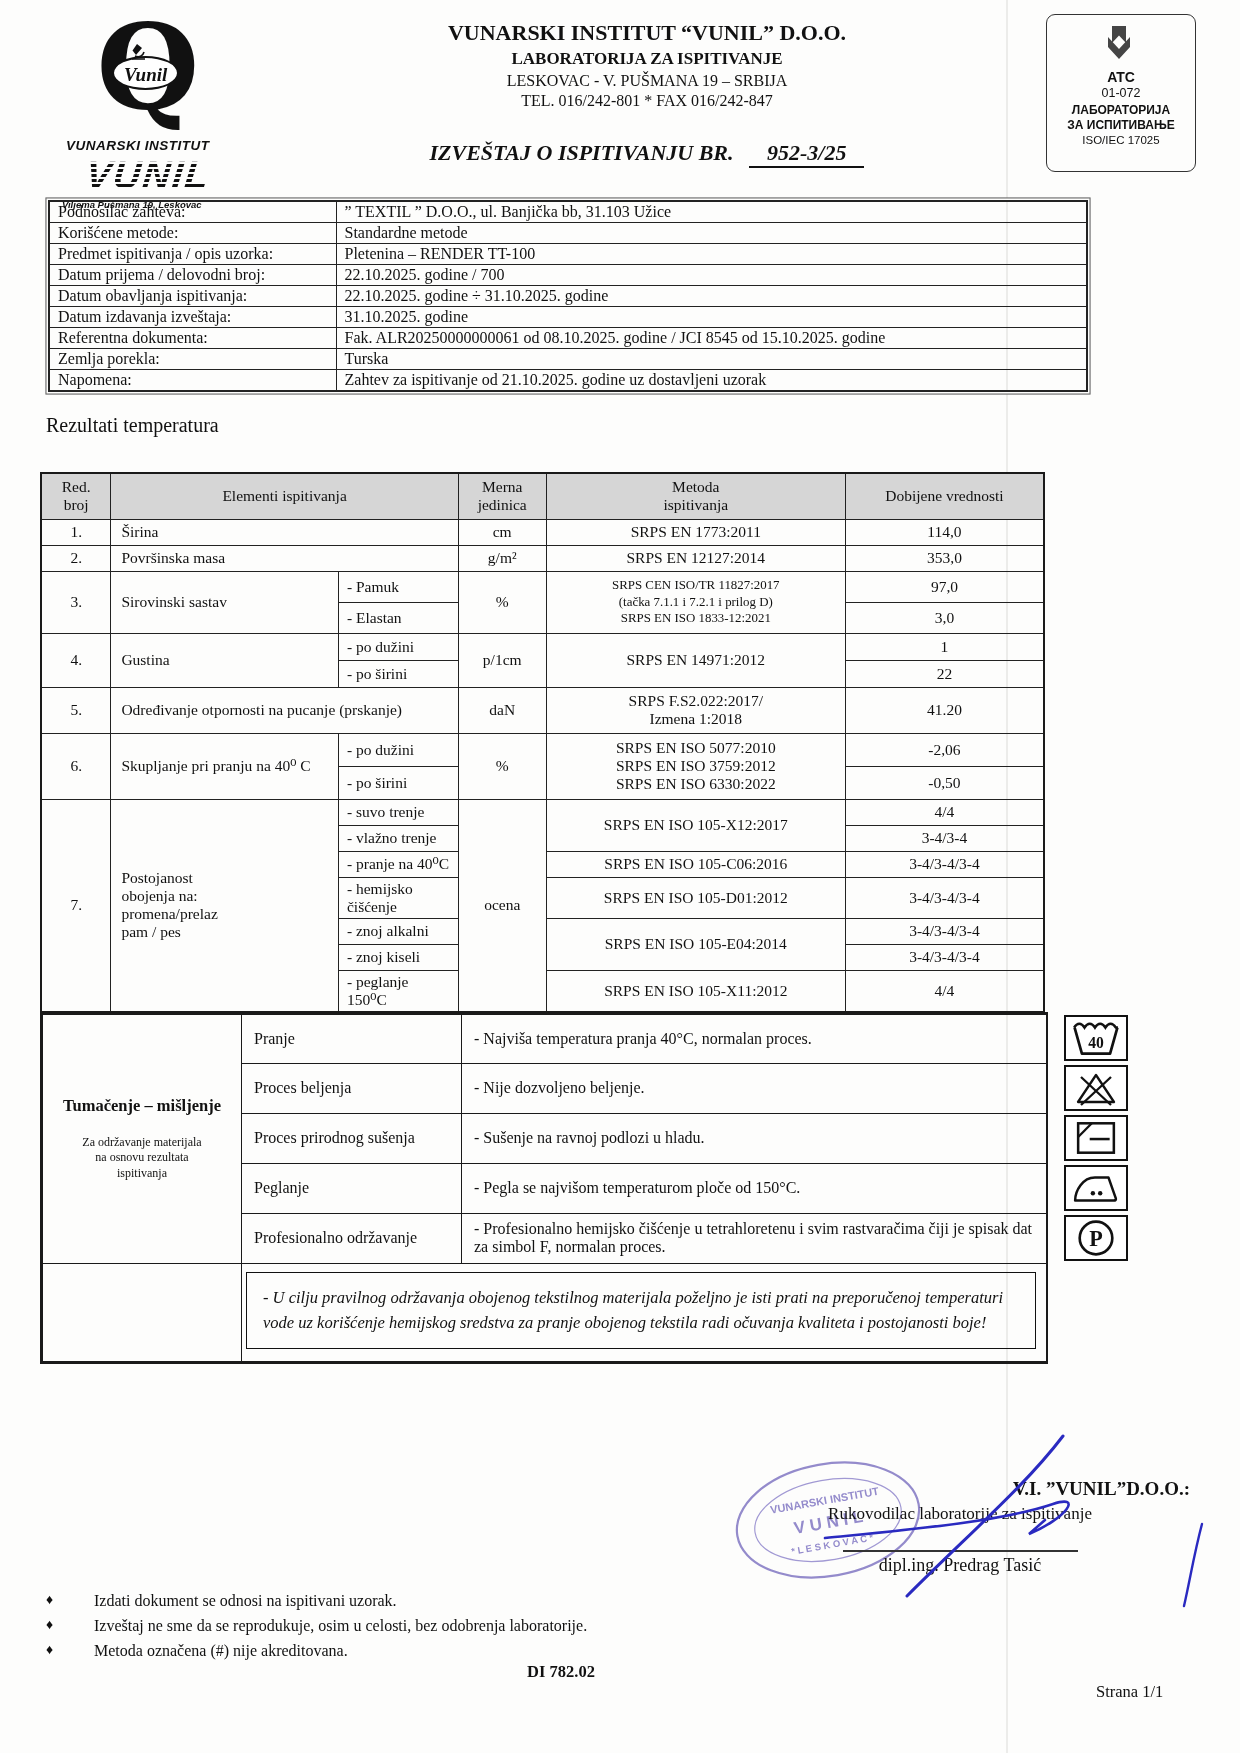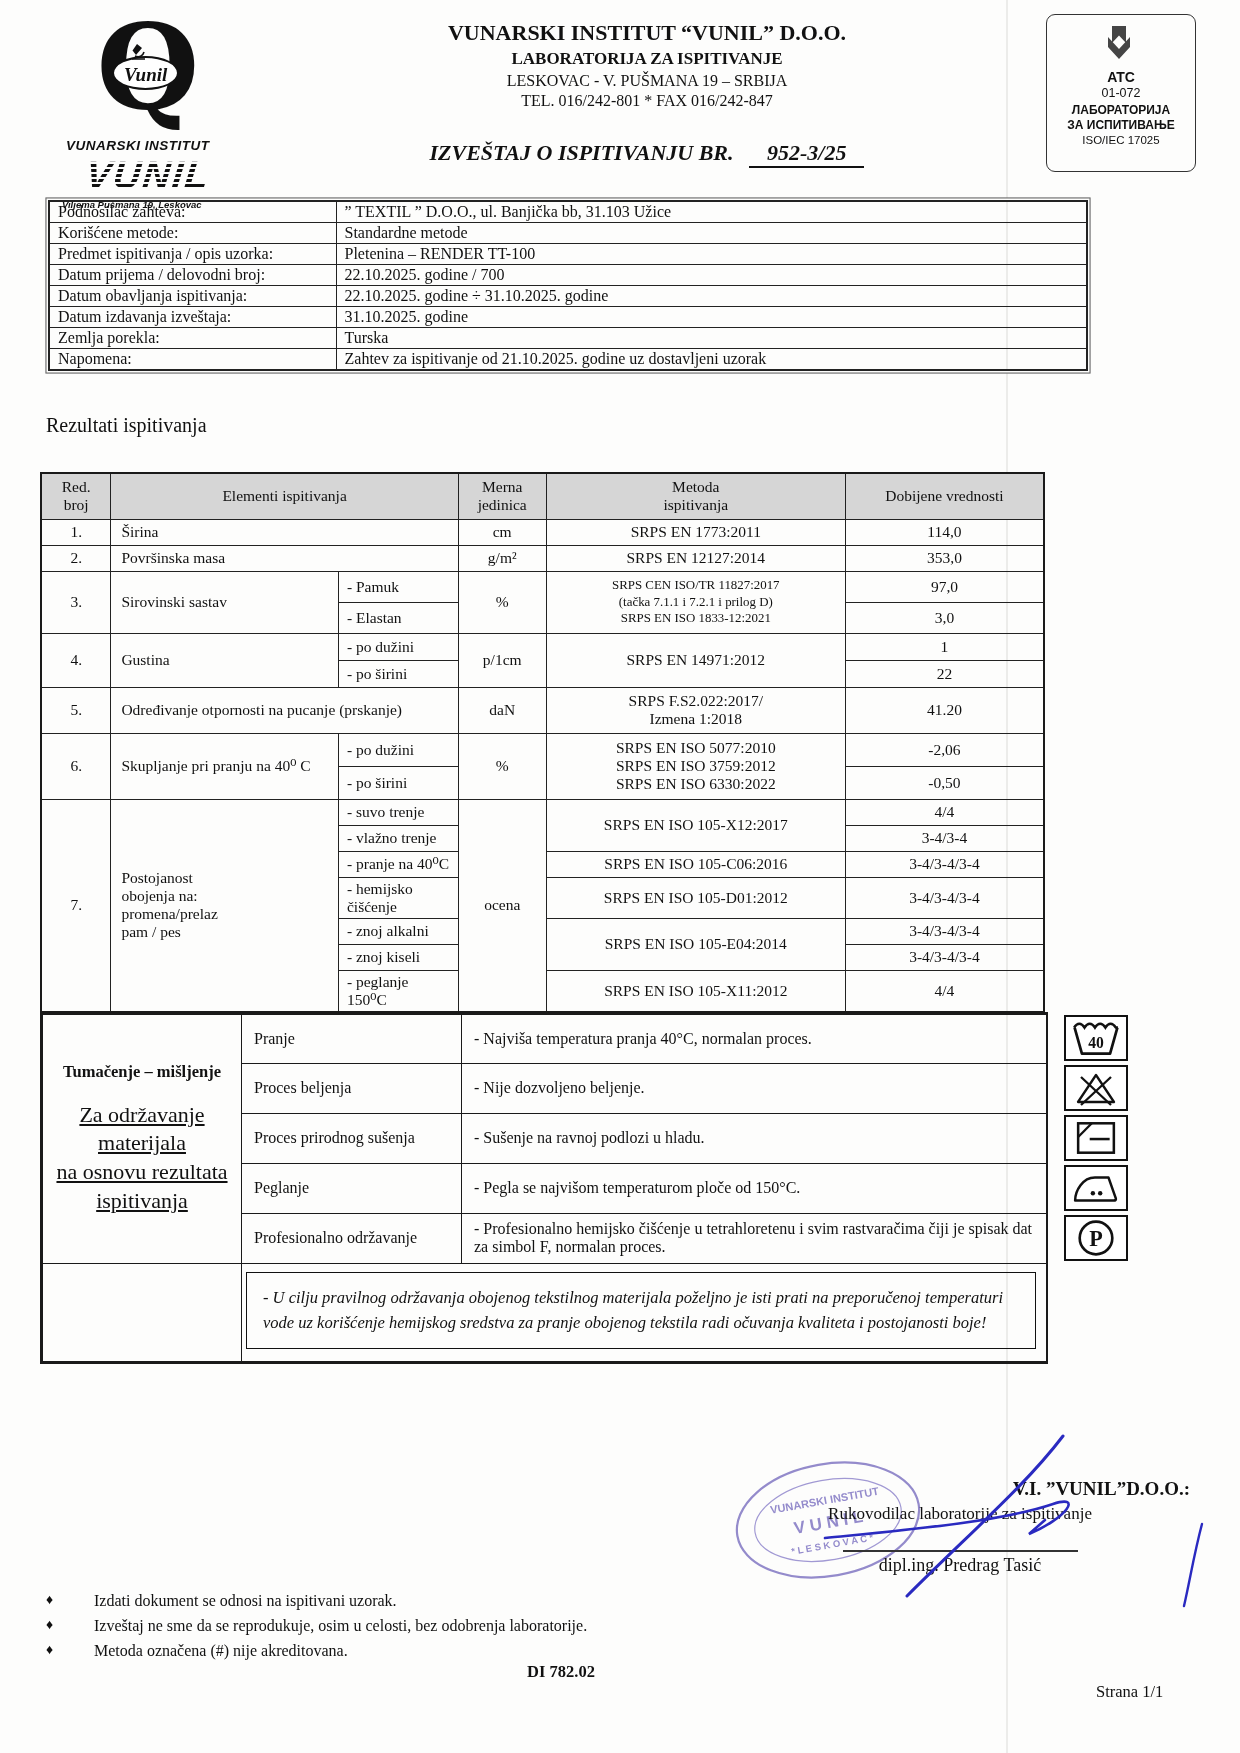--- a/index.html
+++ b/index.html
@@ -52,21 +52,21 @@
   .sub-cell { text-align:left !important; padding-left:8px !important; }
   .h30 td { height:31px; } .h27 td { height:27px; } .h33 td { height:33px; } .h46 td { height:46px; }
   .small { font-size:12.9px !important; line-height:1.3; }
   .pre { white-space:pre-line; }
 
   .care-table { border-collapse:collapse; margin-top:-1px; }
   .care-table td { border:1.6px solid #1a1a1a; font-size:16px; vertical-align:middle; }
   .care-table tr.first td { border-top:3px solid #1a1a1a; }
   .care-left { border-left:3px solid #1a1a1a !important; text-align:center; }
   .care-left-title { font-weight:700; font-size:16.5px; }
-  .care-left-sub { font-size:22px; line-height:1.3; margin-top:19px;text-decoration:underline; }
+  .care-left-sub { font-size:12px; line-height:1.3; margin-top:19px; }
   .care-label { padding:6px 6px 6px 12px; height:47px; }
   .care-desc { padding:6px 10px 6px 12px; border-right:2.6px solid #1a1a1a !important; }
   .care-icon-cell { border:none !important; padding:2px 0 2px 16px; background:transparent; }
   .icon-box { width:64px; height:46px; border:2.6px solid #111; display:flex; align-items:center; justify-content:center; background:#fff; }
   .blank-left { border-left:3px solid #1a1a1a !important; border-bottom:3px solid #1a1a1a !important; border-top:none !important; }
   .note-cell { border-bottom:3px solid #1a1a1a !important; border-right:2.6px solid #1a1a1a !important; padding:8px 10px 12px 4px; }
   .note-box { border:1.8px solid #111; font:italic 16.5px/1.55 "Liberation Serif",serif; padding:12px 16px; }
 
   
   .sig-block { position:absolute; top:1478px; left:730px; width:460px; text-align:center; }
@@ -152,31 +152,35 @@
         </tr>
       <tr>
           <td class="lbl">Datum obavljanja ispitivanja:</td>
           <td>22.10.2025. godine ÷ 31.10.2025. godine</td>
         </tr>
       <tr>
           <td class="lbl">Datum izdavanja izveštaja:</td>
           <td>31.10.2025. godine</td>
         </tr>
       <tr>
+          <td class="lbl">Referentna dokumenta:</td>
+          <td>Fak. ALR20250000000061 od 08.10.2025. godine  /  JCI 8545 od 15.10.2025. godine</td>
+        </tr>
+      <tr>
           <td class="lbl">Zemlja porekla:</td>
           <td>Turska</td>
         </tr>
       <tr>
           <td class="lbl">Napomena:</td>
           <td>Zahtev za ispitivanje od 21.10.2025. godine uz dostavljeni uzorak</td>
         </tr>
     </tbody>
   </table>
 
-  <div class="section-title">Rezultati ispitivanja</div>
+  <div class="section-title">Rezultati temperatura</div>
 
   <div class="tables">
     <table class="results-table">
       <colgroup>
           <col style="width:70px">
           <col style="width:228px">
           <col style="width:120px">
           <col style="width:88px">
           <col style="width:300px">
           <col style="width:199px">

